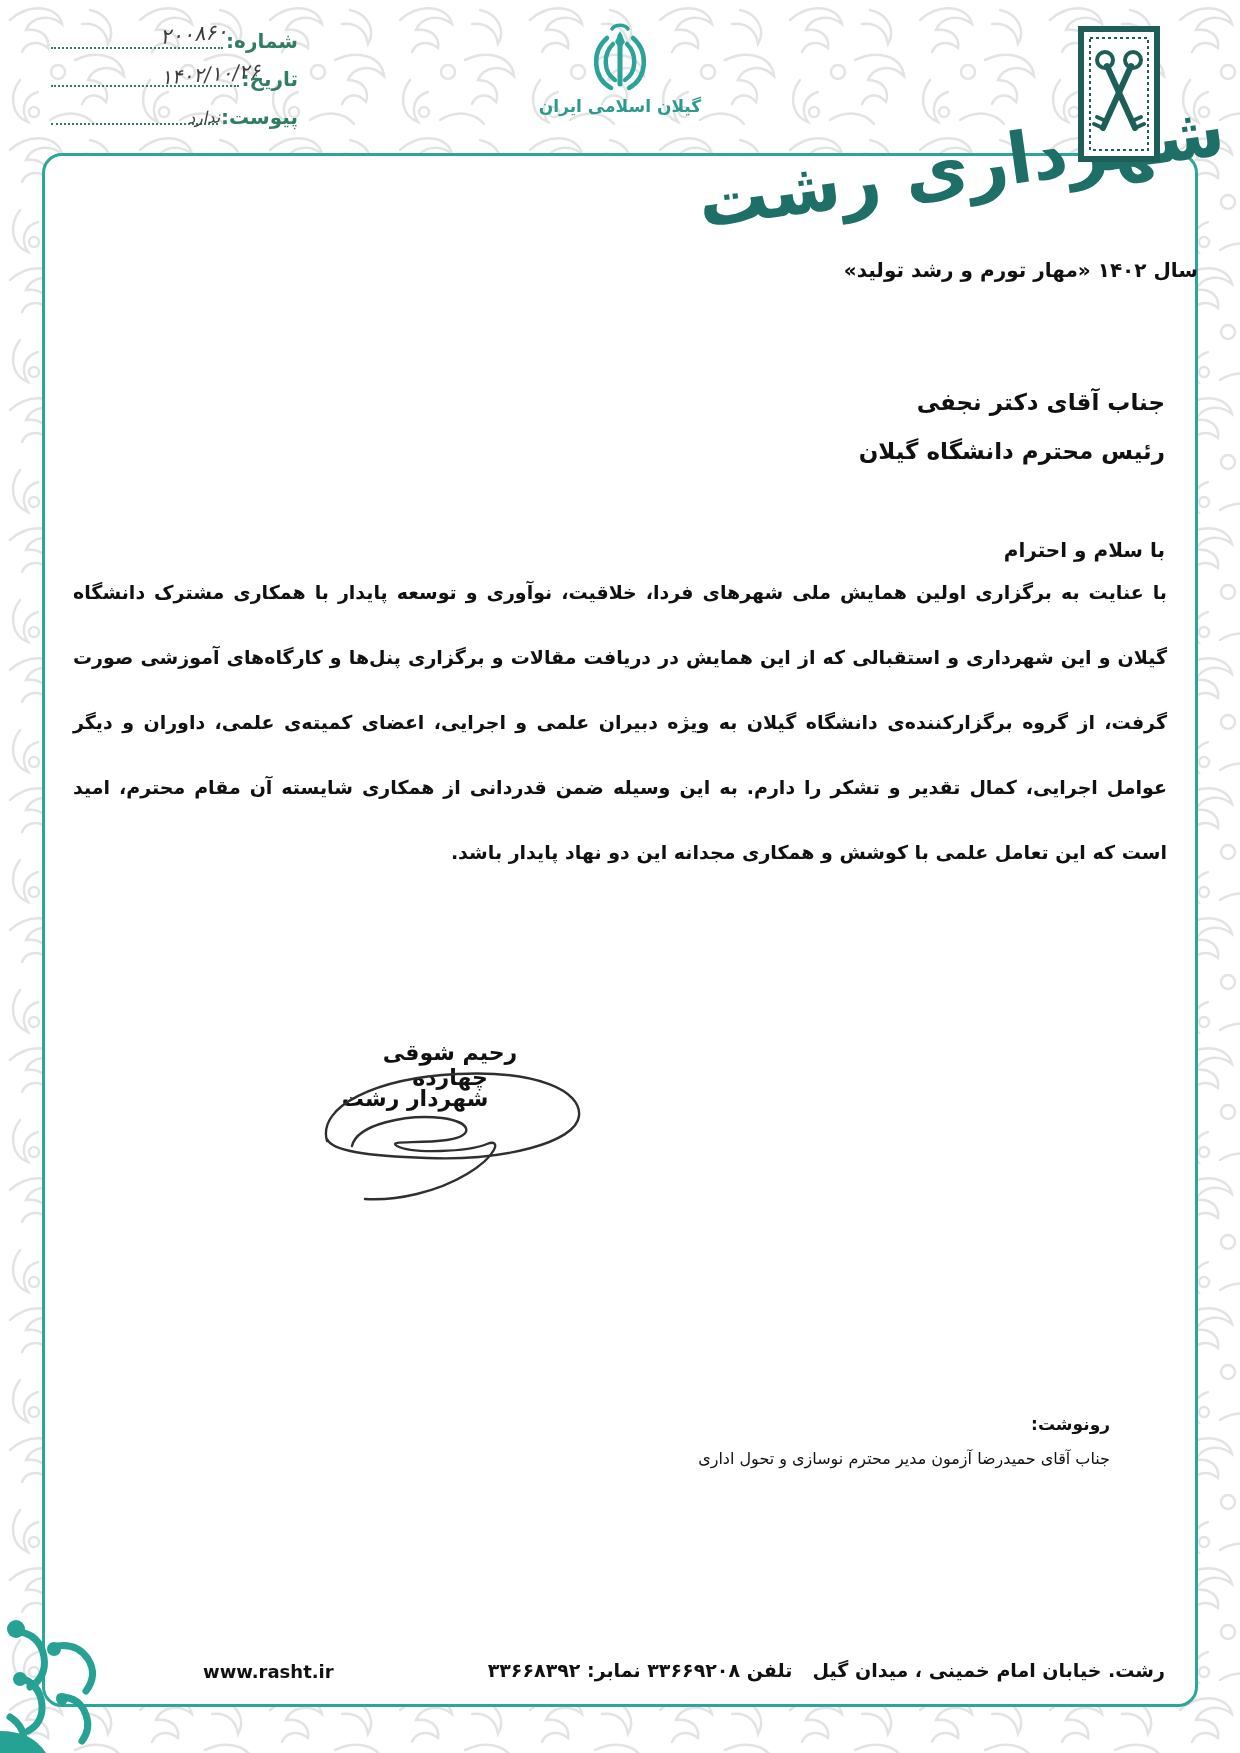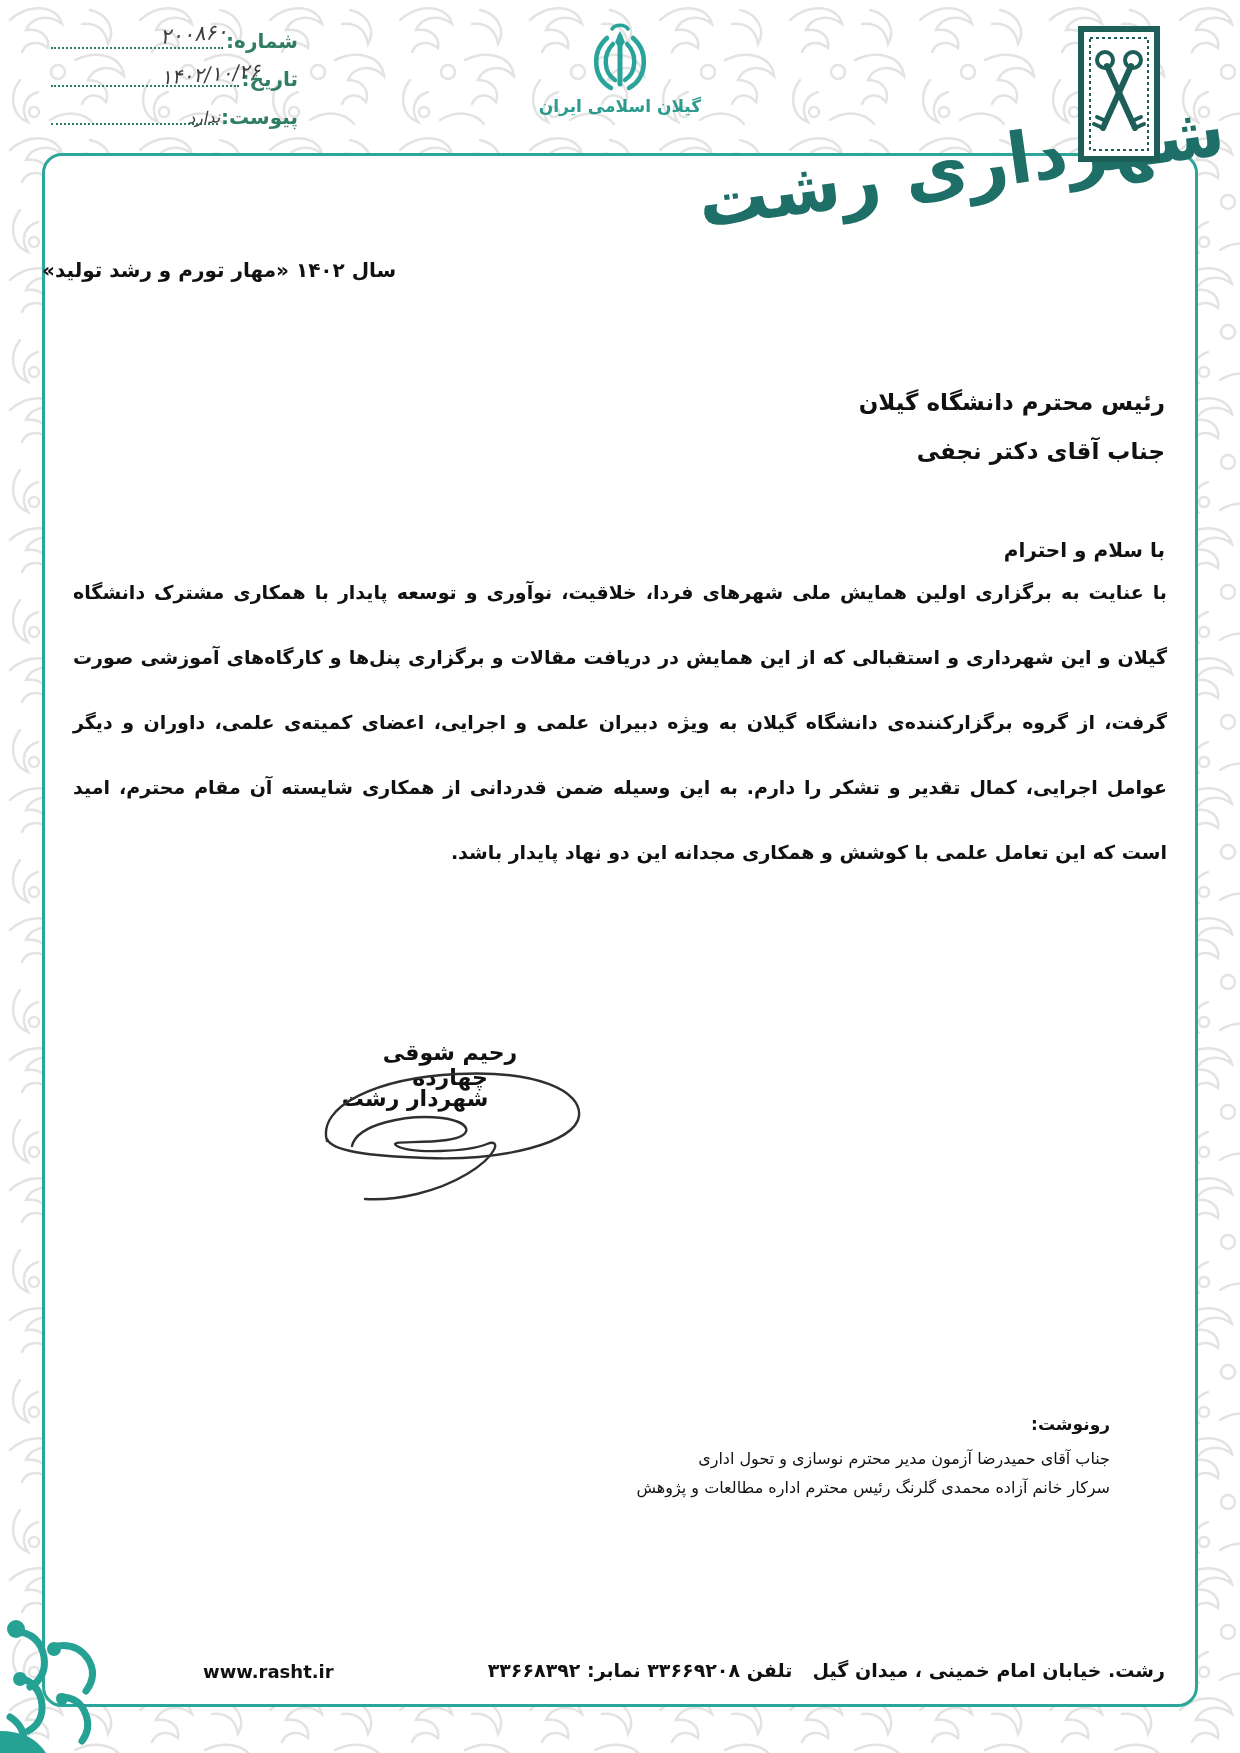--- a/index.html
+++ b/index.html
@@ -25,21 +25,21 @@
   .republic{position:absolute;left:470px;top:96px;width:300px;text-align:center;
     color:#2c9a8c;font-weight:bold;font-size:17px;z-index:2;direction:rtl;}
   
   .stamp{position:absolute;left:1078px;top:26px;width:82px;height:136px;z-index:4;}
   .calligraphy{position:absolute;right:16px;top:100px;z-index:3;direction:rtl;
     color:#1e6f67;font-weight:bold;font-size:70px;white-space:nowrap;
     transform:rotate(-8deg);transform-origin:85% 40%;letter-spacing:-2px;}
   
   .basmala{position:absolute;left:42px;top:202px;width:1156px;text-align:center;
     font-weight:bold;font-size:21px;color:#111;z-index:2;direction:rtl;}
-  .slogan{position:absolute;left:42px;top:258px;width:1156px;text-align:left;
+  .slogan{position:absolute;left:42px;top:258px;width:1156px;text-align:right;
     font-weight:bold;font-size:20px;color:#111;z-index:2;direction:rtl;}
   .addressee{position:absolute;right:75px;top:378px;text-align:right;direction:rtl;
     font-weight:bold;font-size:23px;color:#111;line-height:49px;z-index:2;}
   .salutation{position:absolute;right:75px;top:538px;direction:rtl;
     font-weight:bold;font-size:20px;color:#111;z-index:2;}
   .body-text{position:absolute;left:73px;right:73px;top:560px;direction:rtl;
     text-align:justify;font-weight:bold;font-size:19px;color:#111;
     line-height:65px;z-index:2;}
   
   .sig-name{position:absolute;left:345px;top:1040px;width:210px;text-align:center;
@@ -125,40 +125,39 @@
       <circle cx="55" cy="34" r="8" stroke-width="4"></circle>
       <path d="M25 102 l-9 -4 M28 95 l-9 -4" stroke-width="4"></path>
     </g>
   </svg>
 
   <div class="calligraphy">شهرداری رشت</div>
 
   <div class="slogan">سال ۱۴۰۲ «مهار تورم و رشد تولید»</div>
 
   <div class="addressee">
+    <div>جناب آقای دکتر نجفی</div>
     <div>رئیس محترم دانشگاه گیلان</div>
-    <div>جناب آقای دکتر نجفی</div>
   </div>
 
   <div class="salutation">با سلام و احترام</div>
   <div class="body-text">با عنایت به برگزاری اولین همایش ملی شهرهای فردا، خلاقیت، نوآوری و توسعه پایدار با همکاری مشترک دانشگاه گیلان و این شهرداری و استقبالی که از این همایش در دریافت مقالات و برگزاری پنل‌ها و کارگاه‌های آموزشی صورت گرفت، از گروه برگزارکننده‌ی دانشگاه گیلان به ویژه دبیران علمی و اجرایی، اعضای کمیته‌ی علمی، داوران و دیگر عوامل اجرایی، کمال تقدیر و تشکر را دارم.  به این وسیله ضمن قدردانی از همکاری شایسته آن مقام محترم، امید است که این تعامل علمی با کوشش و همکاری مجدانه این دو نهاد پایدار باشد.</div>
 
   <div class="sig-name">رحیم شوقی چهارده</div>
   <div class="sig-title">شهردار رشت</div>
   <svg class="sig-scribble" viewBox="0 0 290 142" xmlns="http://www.w3.org/2000/svg">
     <g fill="none" stroke="#2f2f2f" stroke-width="2.4" stroke-linecap="round">
       <path d="M22 73 C12 38 72 10 152 6 C232 2 277 23 274 48 C271 75 197 93 122 90 C62 88 27 83 22 71"></path>
       <path d="M47 78 C52 56 102 46 137 50 C167 54 170 68 142 72 C112 76 82 72 92 78 C107 86 162 84 182 76 C197 70 192 88 162 106 C132 124 92 133 60 131"></path>
     </g>
   </svg>
 
   <div class="cc">
     <div class="cc-label">رونوشت:</div>
     <div class="cc-item">جناب آقای حمیدرضا آزمون مدیر محترم نوسازی و تحول اداری</div>
-    <div class="cc-item">سرکار خانم آزاده محمدی گلرنگ رئیس محترم اداره مطالعات و پژوهش</div>
   </div>
 
   <div class="footer-address">رشت. خیابان امام خمینی ، میدان گیل</div>
   <div class="footer-phone">تلفن ۳۳۶۶۹۲۰۸   نمابر: ۳۳۶۶۸۳۹۲</div>
   <div class="footer-site">www.rasht.ir</div>
 
   <svg class="corner-ornament" viewBox="0 0 120 140" xmlns="http://www.w3.org/2000/svg">
     <g fill="none" stroke="#26a295" stroke-width="7" stroke-linecap="round">
       <path d="M14 18 q26 2 30 26 q3 20 -14 30"></path>
       <path d="M52 34 q24 -6 36 12 q10 16 -2 32"></path>

